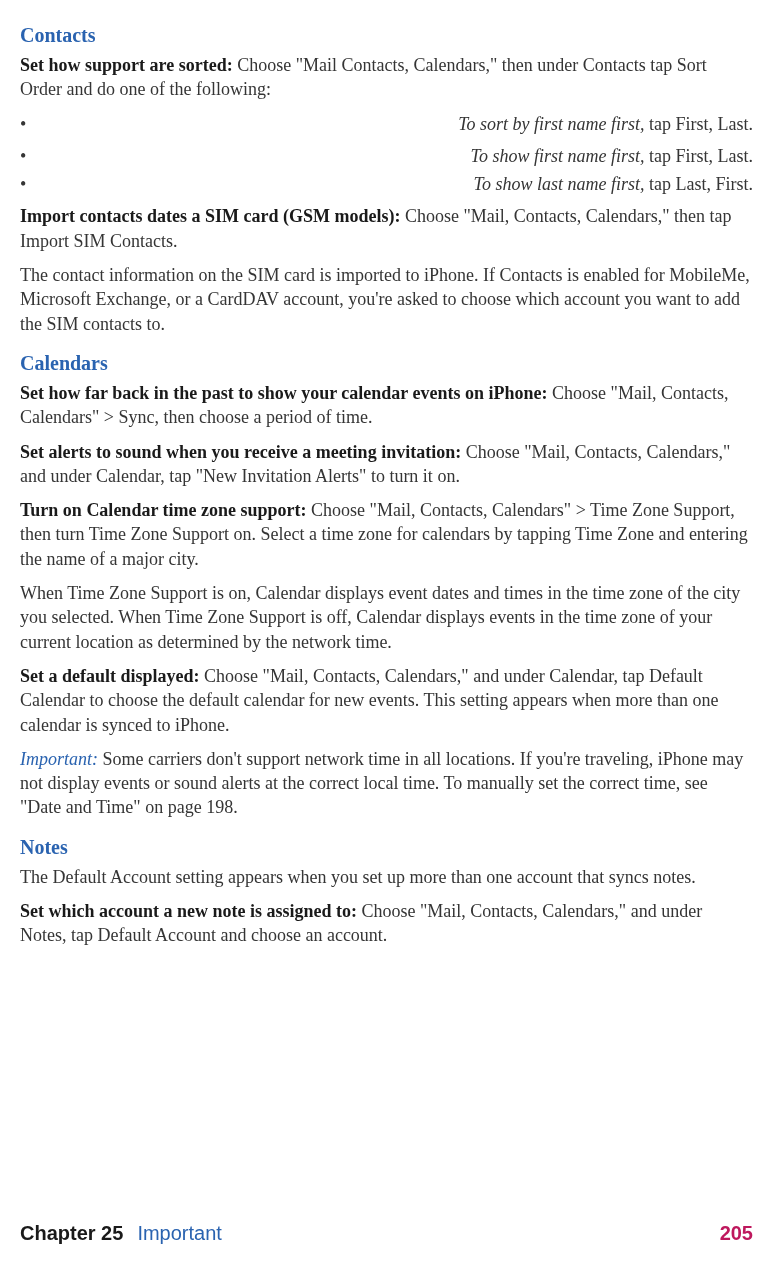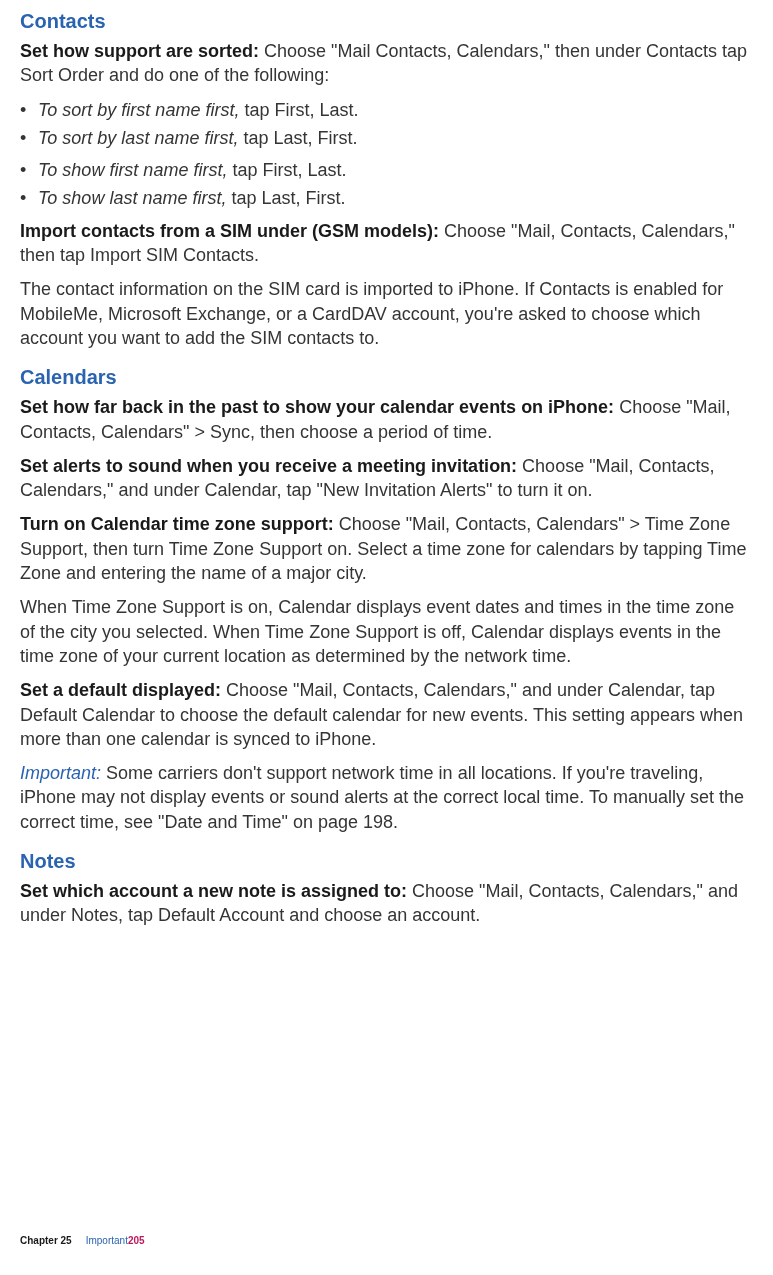--- a/index.html
+++ b/index.html
@@ -8,21 +8,22 @@
       width: 773px;
       height: 1275px;
       background: #ffffff;
       color: #353535;
       font-size: 18px;
       line-height: 1.35;
       position: relative;
       padding: 0 20px;
     }
     .content {
-      padding-top: 8px;
+      padding-top: 22px;
+      font-family: Liberation Serif, serif;
     }
     h2.section-heading {
       color: #2a63b0;
       font-weight: 700;
       font-size: 20px;
       margin-bottom: 4px;
       margin-top: 14px;
     }
     h2.section-heading:first-child {
       margin-top: 0;
@@ -38,41 +39,43 @@
       font-style: italic;
     }
     ul.bullets {
       list-style: none;
       margin-bottom: 8px;
     }
     ul.bullets li {
       padding-left: 18px;
       position: relative;
       margin-bottom: 4px;
+      text-align: right;
     }
     ul.bullets li::before {
       content: "•";
       position: absolute;
       left: 0;
       color: #353535;
     }
     .important-label {
       color: #2a63b0;
       font-style: italic;
       font-weight: 400;
     }
     .footer {
       position: absolute;
       bottom: 28px;
       left: 0;
       width: 100%;
       display: flex;
+      justify-content: space-between;
       align-items: center;
       padding: 0 20px;
-      font-size: 10px;
+      font-size: 20px;
     }
     .footer-left {
       display: flex;
       gap: 14px;
       align-items: center;
     }
     .chapter-num {
       font-weight: 700;
       color: #1a1a1a;
     }
@@ -89,30 +92,29 @@
 
 <div class="content">
 
   <h2 class="section-heading">Contacts</h2>
 
   <p class="para">
     <span class="bold-run">Set how support are sorted:</span><span>  Choose "Mail Contacts, Calendars," then under Contacts tap Sort Order and do one of the following:</span>
   </p>
   <ul class="bullets">
     <li><span class="italic">To sort by first name first,</span> <span>tap First, Last.</span></li>
-    <li><span class="italic">To sort by last name first,</span> <span>tap Last, First.</span></li>
   </ul>
 
   <ul class="bullets">
     <li><span class="italic">To show first name first,</span> <span>tap First, Last.</span></li>
     <li><span class="italic">To show last name first,</span> <span>tap Last, First.</span></li>
   </ul>
 
   <p class="para">
-    <span class="bold-run">Import contacts from a SIM under (GSM models):</span><span>  Choose "Mail, Contacts, Calendars," then tap Import SIM Contacts.</span>
+    <span class="bold-run">Import contacts dates a SIM card (GSM models):</span><span>  Choose "Mail, Contacts, Calendars," then tap Import SIM Contacts.</span>
   </p>
   <p class="para">The contact information on the SIM card is imported to iPhone. If Contacts is enabled for MobileMe, Microsoft Exchange, or a CardDAV account, you're asked to choose which account you want to add the SIM contacts to.</p>
 
   <h2 class="section-heading">Calendars</h2>
 
   <p class="para">
     <span class="bold-run">Set how far back in the past to show your calendar events on iPhone:</span><span>  Choose "Mail, Contacts, Calendars" &gt; Sync, then choose a period of time.</span>
   </p>
 
   <p class="para">
@@ -127,20 +129,21 @@
   <p class="para">
     <span class="bold-run">Set a default displayed:</span><span>  Choose "Mail, Contacts, Calendars," and under Calendar, tap Default Calendar to choose the default calendar for new events. This setting appears when more than one calendar is synced to iPhone.</span>
   </p>
 
   <p class="para">
     <span class="important-label">Important:</span><span>  Some carriers don't support network time in all locations. If you're traveling, iPhone may not display events or sound alerts at the correct local time. To manually set the correct time, see "Date and Time" on page 198.</span>
   </p>
 
   <h2 class="section-heading">Notes</h2>
 
+  <p class="para">The Default Account setting appears when you set up more than one account that syncs notes.</p>
 
   <p class="para">
     <span class="bold-run">Set which account a new note is assigned to:</span><span>  Choose "Mail, Contacts, Calendars," and under Notes, tap Default Account and choose an account.</span>
   </p>
 
 </div>
 
 <div class="footer">
   <div class="footer-left">
     <span class="chapter-num">Chapter 25</span>

